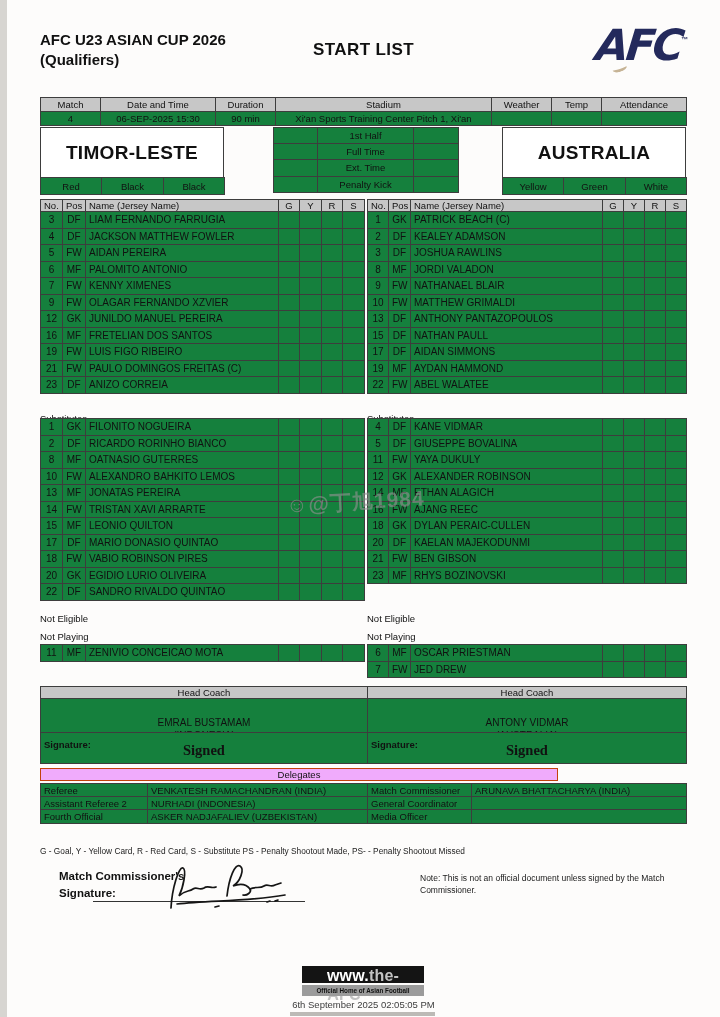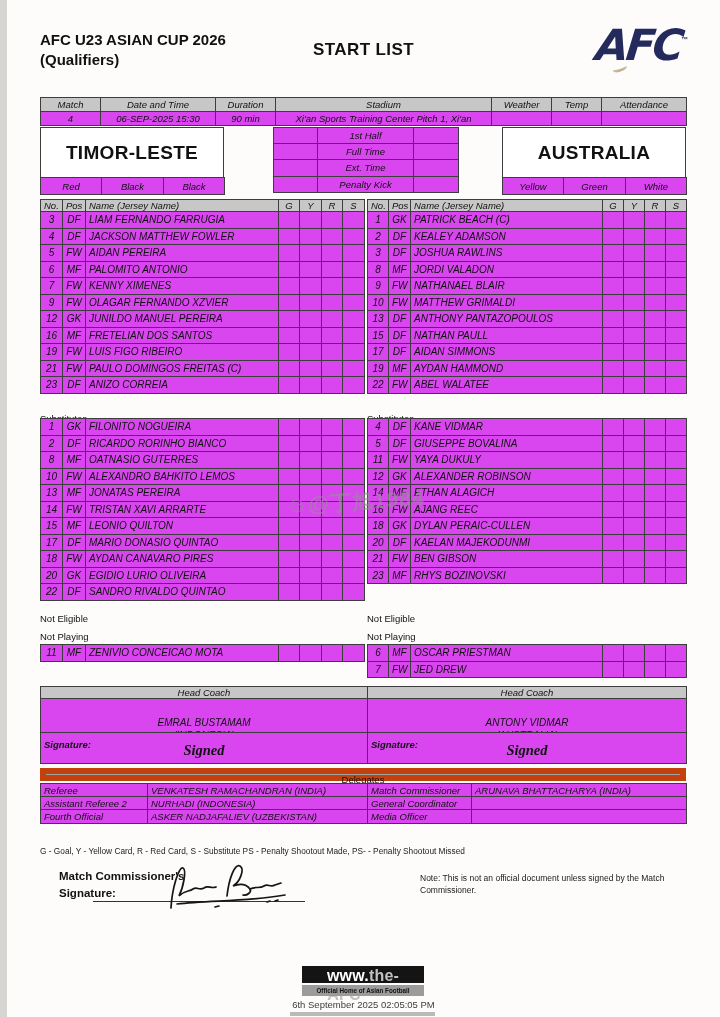--- a/index.html
+++ b/index.html
@@ -18,21 +18,21 @@
   .comp-title { left:33px; top:30px; font-size:15px; font-weight:bold; line-height:1.3; }
   .start-list { left:0; width:713px; top:40px; text-align:center; font-size:17px; font-weight:bold; letter-spacing:.4px; }
   .afc-logo { left:589px; top:22px; width:112px; height:56px; }
   .afc-text { display:inline-block; font-family:"DejaVu Sans", sans-serif; font-weight:bold; font-style:italic;
               font-size:43px; line-height:1.1; letter-spacing:-3px; color:#242a5c; transform:skewX(-6deg); }
   .afc-tm { font-size:7px; vertical-align:18px; color:#242a5c; font-weight:bold; }
   .afc-swoosh { position:absolute; left:16px; top:42px; width:15px; height:8px;
                 border-bottom:3px solid #c6b395; border-radius:50%; transform:rotate(-18deg); }
 
   
-  table { border-collapse:collapse; table-layout:fixed; position:absolute; background:#d946ef;font-style:italic; }
+  table { border-collapse:collapse; table-layout:fixed; position:absolute; background:#15803d; }
   td { border:1px solid #3d3d3d; font-size:10px; padding:0 3px; overflow:hidden; white-space:nowrap; }
   .gray td, td.gray { background:#c7c7c7; }
   .c { text-align:center; }
 
   .match-table { left:33px; top:97px; width:646px; }
   .match-table td { height:14px; font-size:9.5px; text-align:center; }
 
   .team-box { height:51px; width:184px; border:1px solid #3d3d3d; background:#fff;
               display:flex; align-items:center; justify-content:center;
               font-size:19px; font-weight:bold; letter-spacing:.3px; top:127px; }
@@ -68,22 +68,22 @@
   .coach-table .bar td { height:12px; font-size:9.5px; background:#c7c7c7; }
   .coach-table .names td { height:27px; }
   .coach-name { font-size:10px; line-height:1.25; padding-top:18px; }
   .coach-country { font-size:10px; line-height:1.2; }
 
   .sig-table { left:33px; top:732px; width:646px; }
   .sig-table td { height:31px; position:relative; }
   .sig-label { position:absolute; left:3px; top:6px; font-size:9.5px; font-weight:bold; }
   .sig-value { text-align:center; font-family:"Liberation Serif", serif; font-weight:bold; font-size:14.5px; padding-top:4px; }
 
-  .delegates-bar { left:33px; top:768px; width:646px; height:13px; background:#a3a3a3;
-                   border:6px solid #c2410c; text-align:center; font-size:9.5px; line-height:12px; }
+  .delegates-bar { left:33px; top:768px; width:518px; height:13px; background:#f0abfc;
+                   border:1px solid #c2410c; text-align:center; font-size:9.5px; line-height:12px; }
   .delegates-table { left:33px; top:783px; width:646px; }
   .delegates-table td { height:13.2px; font-size:9.5px; }
 
   .legend { left:33px; top:846px; font-size:8.3px; color:#222; }
 
   .mc-label { left:33px; top:868px; font-size:11.5px; font-weight:bold; line-height:1.45;margin-left:19px; }
   .mc-underline { left:86px; top:901px; width:212px; border-top:1px solid #333; }
   .mc-sig { left:150px; top:858px; }
   .note { left:413px; top:873px; width:250px; font-size:8.5px; line-height:1.4; color:#1a1a1a; }
 
@@ -541,21 +541,21 @@
         <td class="c">DF</td>
         <td class="nm">MARIO DONASIO QUINTAO</td>
         <td></td>
           <td></td>
           <td></td>
           <td></td>
       </tr>
         <tr>
         <td class="c">18</td>
         <td class="c">FW</td>
-        <td class="nm">AYDAN CANAVARO PIRES</td>
+        <td class="nm">VABIO ROBINSON PIRES</td>
         <td></td>
           <td></td>
           <td></td>
           <td></td>
       </tr>
         <tr>
         <td class="c">20</td>
         <td class="c">GK</td>
         <td class="nm">EGIDIO LURIO OLIVEIRA</td>
         <td></td>

